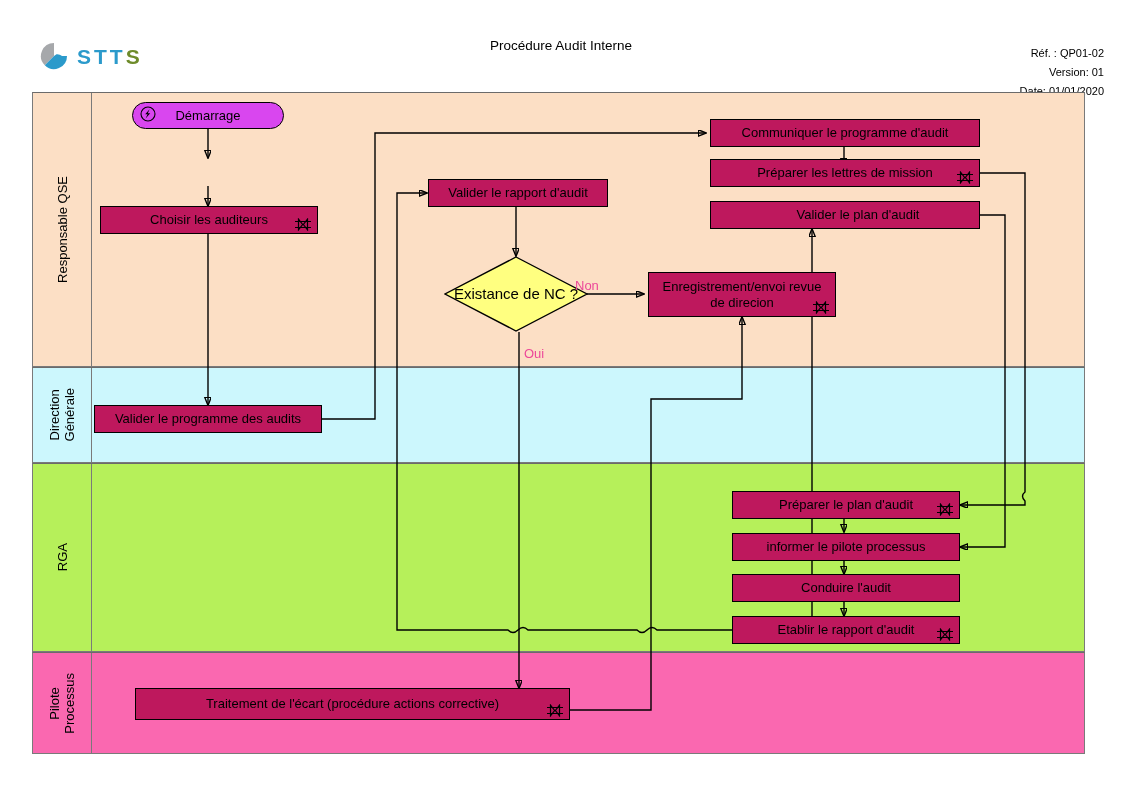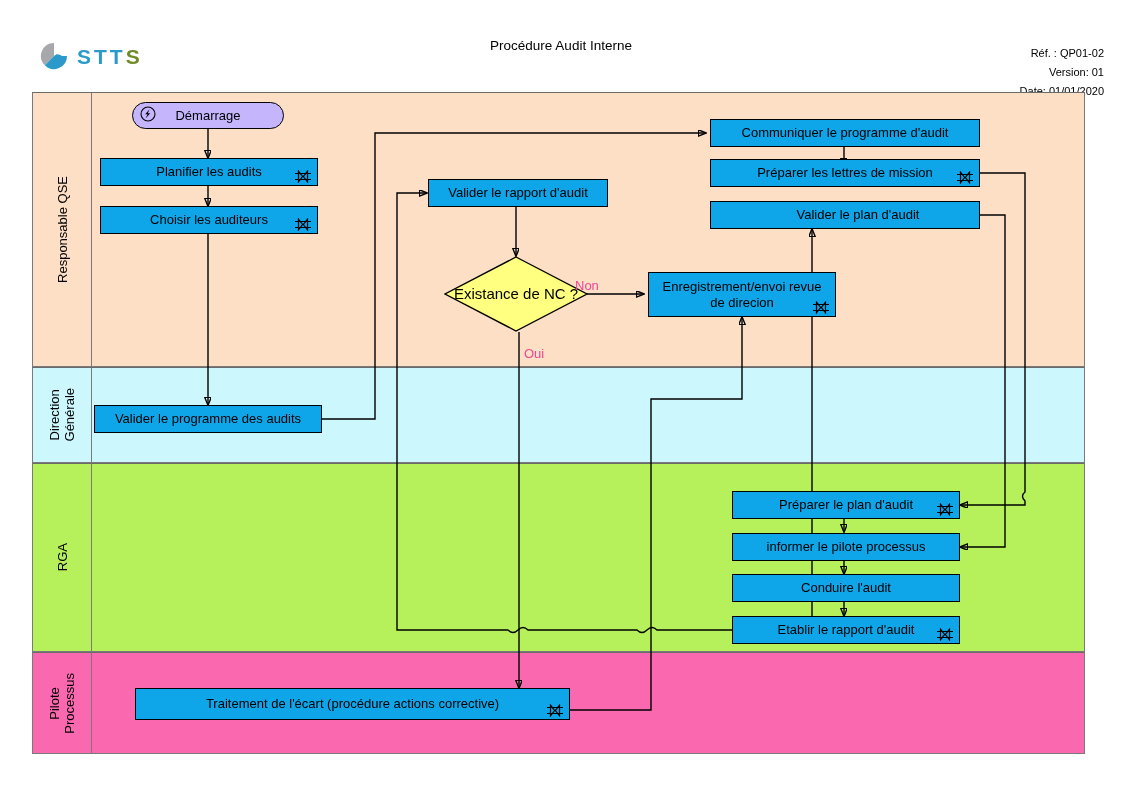--- a/index.html
+++ b/index.html
@@ -38,27 +38,27 @@
     display:flex;align-items:center;justify-content:center;
   }
   .lane-title span{
     writing-mode:vertical-rl;transform:rotate(180deg);
     font-size:13px;color:#000;text-align:center;line-height:15px;white-space:pre-line;
   }
 
   
   .node{
     position:absolute;box-sizing:border-box;
-    background:#0ea5e9;border:1.4px solid #000;
+    background:#be185d;border:1.4px solid #000;
     display:flex;align-items:center;justify-content:center;
     font-size:13px;color:#000;text-align:center;line-height:16px;
     padding:0 6px;
   }
   .node.start{
-    background:#c4b5fd;border:1.4px solid #000;border-radius:15px;
+    background:#d946ef;border:1.4px solid #000;border-radius:15px;
   }
   .link-ico{position:absolute;right:5px;bottom:2px;width:18px;height:13px;}
   .bolt-ico{position:absolute;left:7px;top:3px;width:16px;height:16px;}
 
   .diamond{position:absolute;}
   .diamond .dlabel{
     position:absolute;inset:0;display:flex;align-items:center;justify-content:center;
     font-size:15px;line-height:16px;text-align:center;color:#000;
   }
 
@@ -167,30 +167,20 @@
     <div class="node start" style="left:100px;top:10px;width:152px;height:27px;">
       <span class="bolt-ico">
         <svg width="16" height="16" viewBox="0 0 16 16">
           <circle cx="8" cy="8" r="7" fill="none" stroke="#000" stroke-width="1.1"></circle>
           <path d="M9.6 3.2 L5.2 8.3 L7.6 8.3 L5.6 12.6 L10.2 7.3 L7.8 7.3 Z" fill="#000"></path>
         </svg>
       </span>
       <span>Démarrage</span>
     </div>
 
-    <div class="node" style="left:68px;top:66px;width:218px;height:28px;">
-      <span>Planifier les audits</span>
-      <span class="link-ico">
-        <svg width="18" height="13" viewBox="0 0 18 13">
-          <path d="M1 3.5 H17 M1 9.5 H17" stroke="#000" stroke-width="1.2"></path>
-          <path d="M4.5 1.2 L8.6 6.5 L4.5 11.8 Z" fill="none" stroke="#000" stroke-width="1.2"></path>
-          <path d="M13.5 1.2 L9.4 6.5 L13.5 11.8 Z" fill="none" stroke="#000" stroke-width="1.2"></path>
-        </svg>
-      </span>
-    </div>
 
     <div class="node" style="left:68px;top:114px;width:218px;height:28px;">
       <span>Choisir les auditeurs</span>
       <span class="link-ico">
         <svg width="18" height="13" viewBox="0 0 18 13">
           <path d="M1 3.5 H17 M1 9.5 H17" stroke="#000" stroke-width="1.2"></path>
           <path d="M4.5 1.2 L8.6 6.5 L4.5 11.8 Z" fill="none" stroke="#000" stroke-width="1.2"></path>
           <path d="M13.5 1.2 L9.4 6.5 L13.5 11.8 Z" fill="none" stroke="#000" stroke-width="1.2"></path>
         </svg>
       </span>

